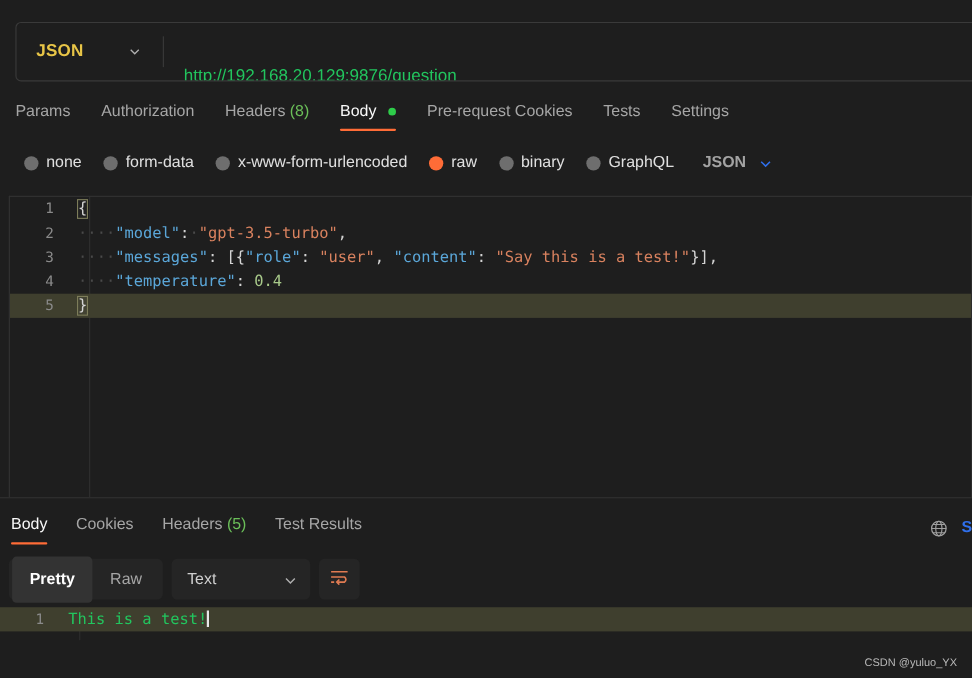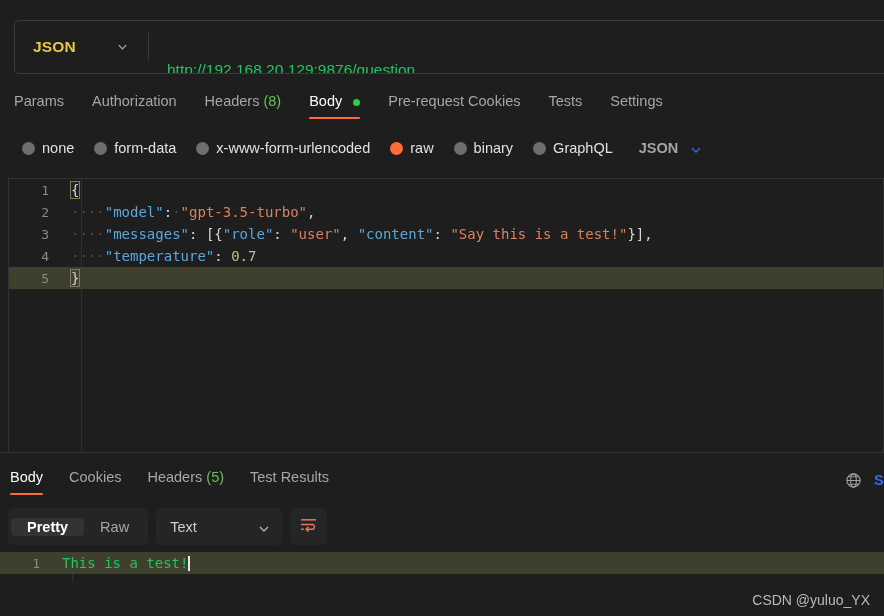--- a/index.html
+++ b/index.html
@@ -179,21 +179,21 @@
   #fmt-toolbar {
     position: absolute; left: 8px; top: 508px;
     display: flex; align-items: center;
   }
   #fmt-group {
     display: flex; background: #252525;
     border-radius: 5px; height: 37px; align-items: center;
     padding: 3px;
   }
   .fmt-btn {
-    height: 18px; padding: 0 16px;
+    height: 42px; padding: 0 16px;
     display: flex; align-items: center;
     color: #a6a6a6; font-size: 14.5px;
     border-radius: 4px; cursor: pointer;
   }
   .fmt-btn.active { background: #333333; color: #ffffff; font-weight: bold; }
   #text-select {
     display: flex; align-items: center;
     background: #252525; border-radius: 5px;
     height: 37px; padding: 0 12px 0 14px;
     margin-left: 8px; cursor: pointer; gap: 47px;
@@ -219,21 +219,21 @@
   }
   #caret {
     display: inline-block; width: 1.5px; height: 15px;
     background: #e8e8e8; vertical-align: -3px;
   }
   #resp-text { color: #22c55e; }
 
   
   #watermark {
     position: absolute; right: 14px; bottom: 8px;
-    color: #b9b9b9; font-size: 14px;
+    color: #b9b9b9; font-size: 10px;
   }
 </style>
 </head>
 <body>
 
 <div id="url-bar">
   <div id="method-select">
     <span id="method-label">JSON</span>
     <span class="chev">
       <svg viewBox="0 0 12 12" width="11" height="11">
@@ -321,21 +321,21 @@
     <span class="code-text"><span class="dot">····</span><span class="tok-key">"model"</span><span class="tok-punct">:</span><span class="dot">·</span><span class="tok-str">"gpt-3.5-turbo"</span><span class="tok-punct">,</span></span>
   </div>
 
   <div class="code-line">
     <span class="gutter">3</span>
     <span class="code-text"><span class="dot">····</span><span class="tok-key">"messages"</span><span class="tok-punct">:</span><span class="tok-punct"> [{</span><span class="tok-key">"role"</span><span class="tok-punct">:</span><span class="tok-str"> "user"</span><span class="tok-punct">,</span><span class="tok-key"> "content"</span><span class="tok-punct">:</span><span class="tok-str"> "Say this is a test!"</span><span class="tok-punct">}],</span></span>
   </div>
 
   <div class="code-line">
     <span class="gutter">4</span>
-    <span class="code-text"><span class="dot">····</span><span class="tok-key">"temperature"</span><span class="tok-punct">:</span><span class="tok-num"> 0.7</span></span>
+    <span class="code-text"><span class="dot">····</span><span class="tok-key">"temperature"</span><span class="tok-punct">:</span><span class="tok-num"> 0.4</span></span>
   </div>
 
   <div class="code-line hl">
     <span class="gutter">5</span>
     <span class="code-text"><span class="tok-brace brace-match">}</span></span>
   </div>
 </div>
 
 <div id="resp-divider"></div>
 

